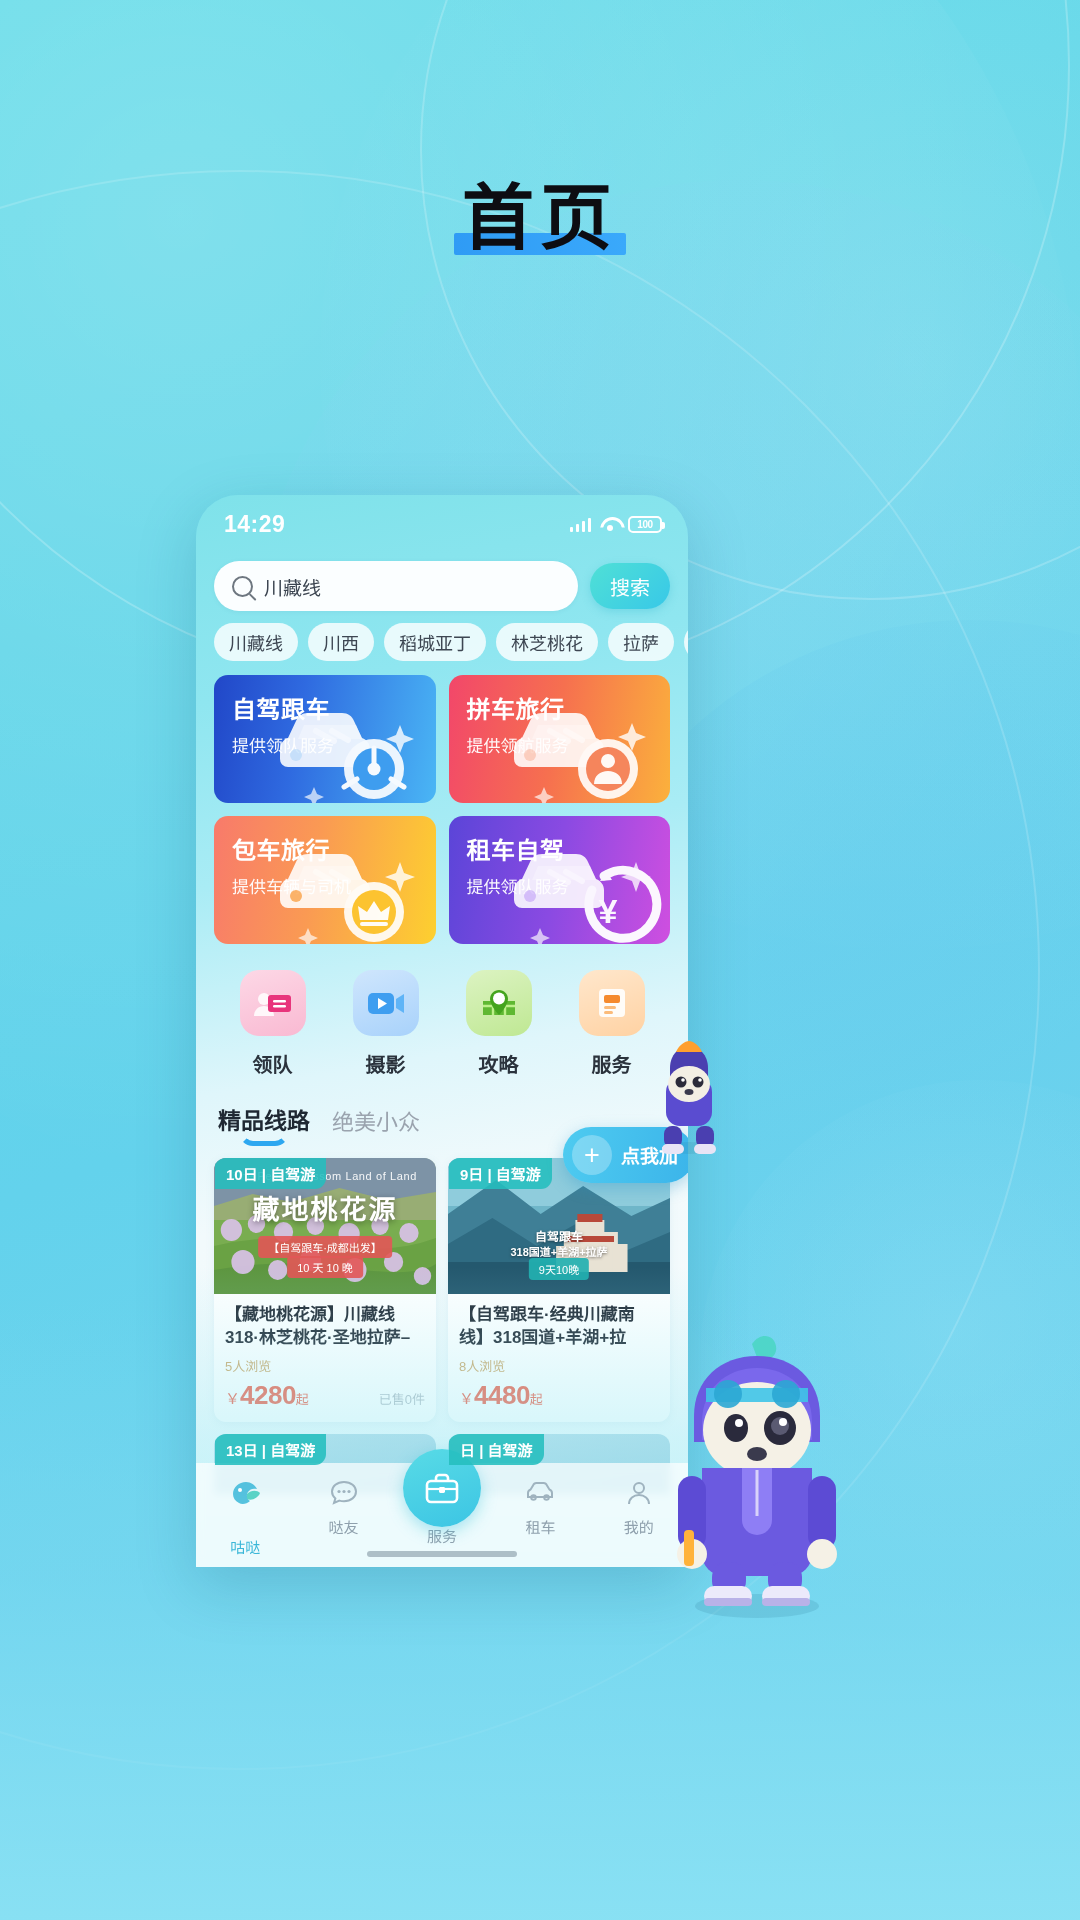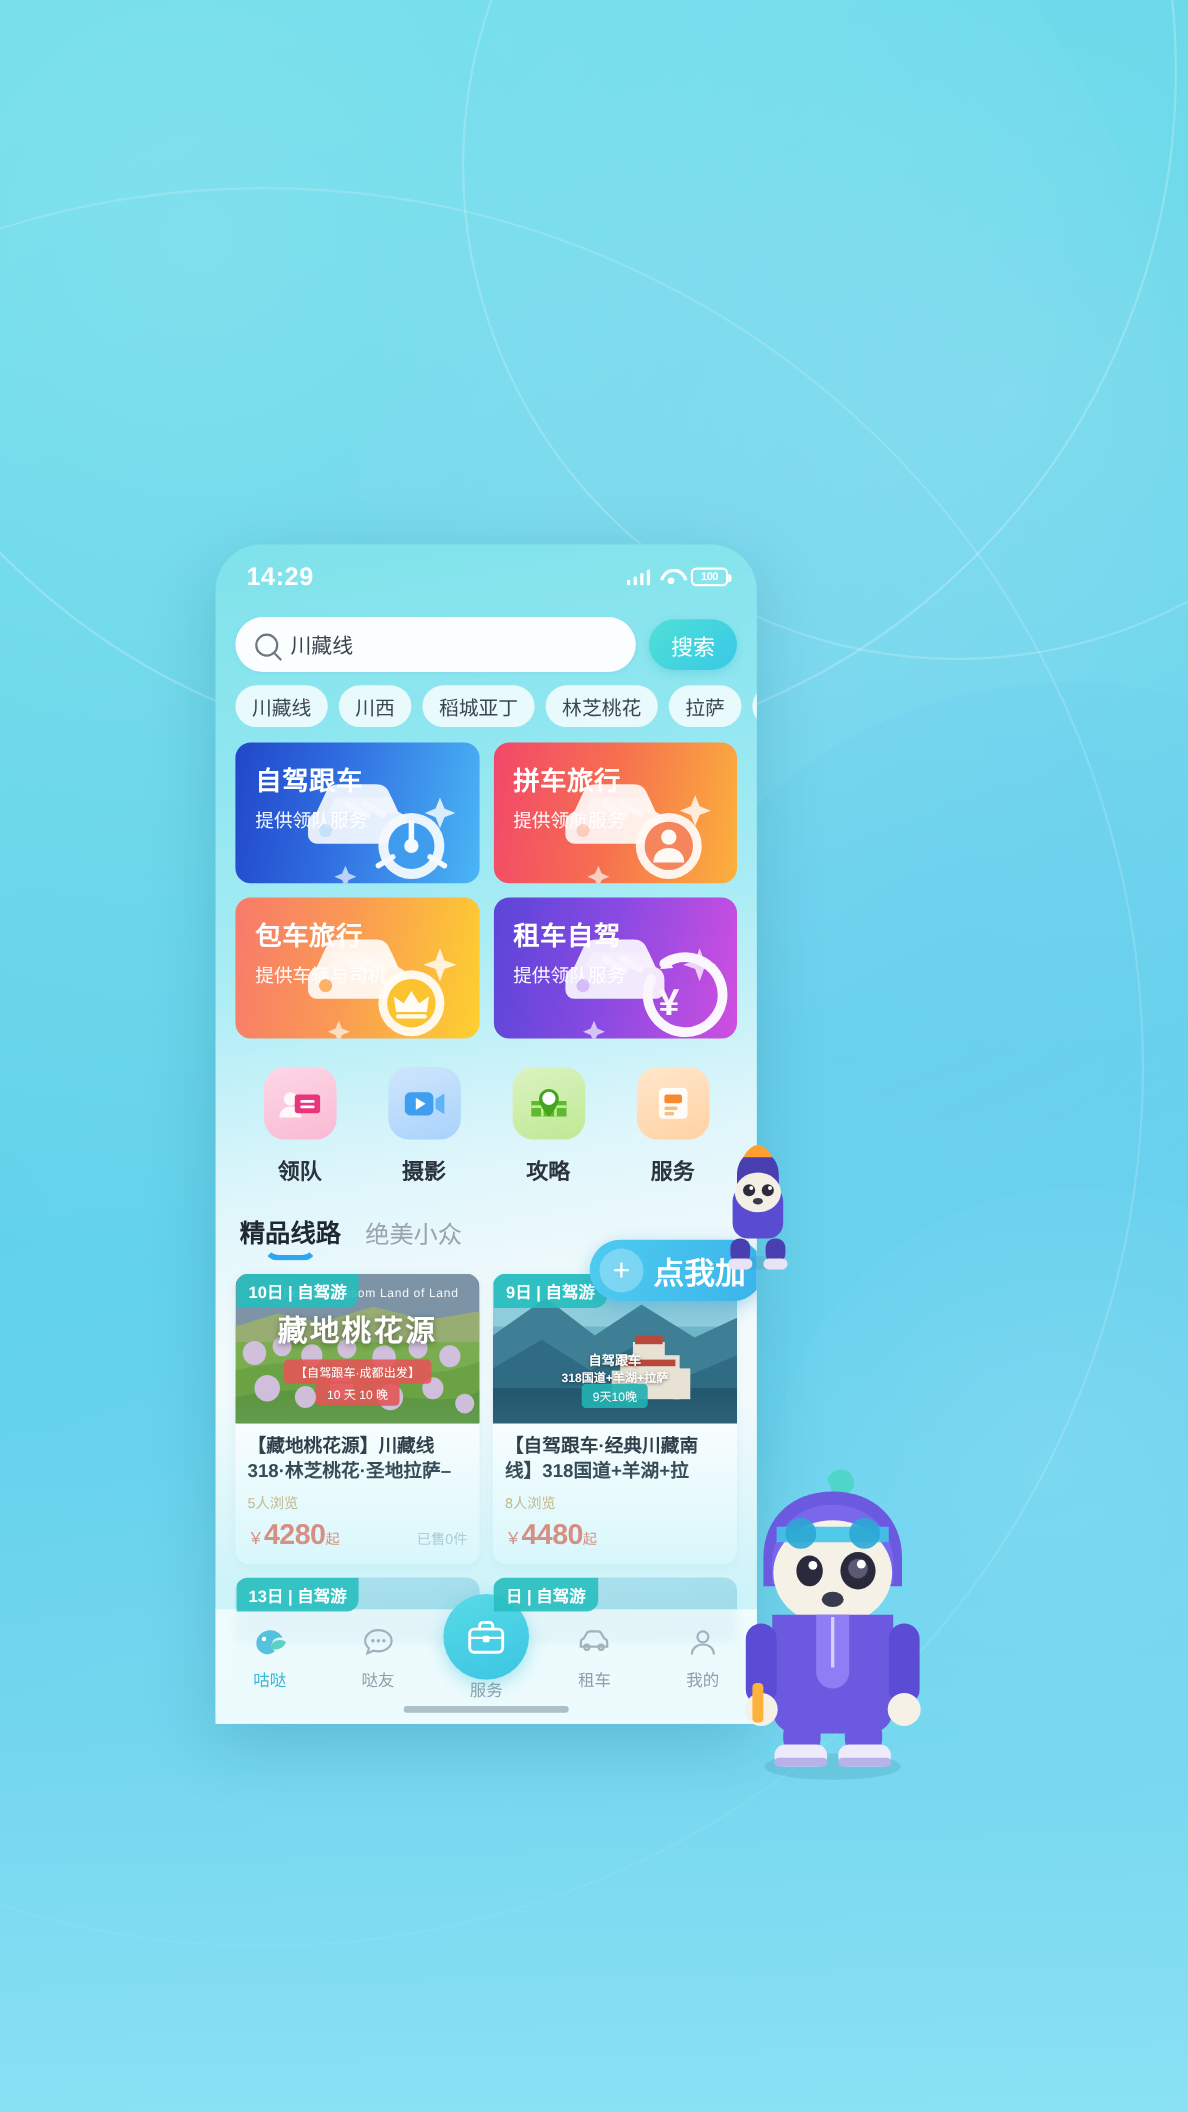--- a/index.html
+++ b/index.html
@@ -158,42 +158,42 @@
   .peek { padding:12px 18px 0 18px; display:grid; grid-template-columns:1fr 1fr; gap:12px; }
   .peek-card { height:60px; border-radius:12px 12px 0 0; overflow:hidden; position:relative;
     background:linear-gradient(175deg,#b8dbe8,#8fc2d8); }
 
   
   .navbar { position:absolute; left:0; right:0; bottom:0; height:104px;
     background:rgba(255,255,255,.70); display:flex; align-items:flex-start;
     padding-top:14px; backdrop-filter:blur(4px); }
   .nav-cell { flex:1; display:flex; flex-direction:column; align-items:center; gap:7px; }
   .nav-lbl { font-size:15px; color:#8fa0ad; }
-  .nav-cell.active .nav-lbl { color:#3bb7d8; }
+  .nav-cell.active .nav-lbl { color:#3bb7d8;margin-top:20px; }
   .nav-ico { width:36px; height:32px; display:flex; align-items:center; justify-content:center; }
   .nav-fab { position:absolute; left:50%; transform:translateX(-50%); top:-28px;
     width:78px; height:78px; border-radius:50%;
     background:linear-gradient(160deg,#58dbe6,#3cc5e4);
     display:flex; align-items:center; justify-content:center;
     box-shadow:0 5px 16px rgba(55,190,215,.40); }
   .nav-mid { position:relative; }
   .home-ind { position:absolute; left:50%; transform:translateX(-50%); bottom:10px;
     width:150px; height:6px; background:rgba(120,140,155,.55); border-radius:3px; }
   .phone-overlay { position:absolute; inset:0; pointer-events:none;
     background:linear-gradient(180deg, rgba(160,235,245,0) 72%, rgba(160,235,245,.45) 88%, rgba(170,238,246,.72) 100%); }
 
   
   .float-pill { position:absolute; right:-6px; top:632px; height:56px;
     background:linear-gradient(100deg,#4ecbf0,#3bb4ea); border-radius:28px;
     display:flex; align-items:center; gap:9px; padding:0 16px 0 9px; z-index:9;
     box-shadow:0 5px 16px rgba(40,150,200,.35); }
   .fp-circle { width:40px; height:40px; border-radius:50%; background:rgba(255,255,255,.28);
     display:flex; align-items:center; justify-content:center; color:#fff;
     font-size:27px; line-height:1; font-weight:300; }
-  .fp-txt { color:#fff; font-size:28px; font-weight:bold; white-space:nowrap;font-family:Liberation Mono, monospace; }
+  .fp-txt { color:#fff; font-size:19px; font-weight:bold; white-space:nowrap;font-family:Liberation Mono, monospace; }
 
   
   .mascot-small { position:absolute; left:640px; top:1030px; width:98px; height:130px; z-index:8; }
   .mascot-big { position:absolute; left:650px; top:1330px; width:215px; height:290px; z-index:12; }
 </style>
 </head>
 <body>
 
 <div class="bg-wrap">
   <div class="bg-blob blob1"></div>
@@ -201,20 +201,24 @@
   <div class="bg-blob blob3"></div>
   <div class="bg-blob blob4"></div>
   <div class="bg-blob blob5"></div>
   <div class="arc arc1"></div>
   <div class="arc arc2"></div>
   <div class="arc arc3"></div>
   <div class="bg-bottom"></div>
 </div>
 
 <div class="hero">
+  <div class="hero-title">
+    <span class="hero-underline"></span>
+    <span>首页</span>
+  </div>
 </div>
 
 <div class="phone">
  <div class="phone-inner">
 
   <div class="statusbar">
     <div class="sb-time">14:29</div>
     <div class="sb-right">
       <span class="sig">
             <i></i>

